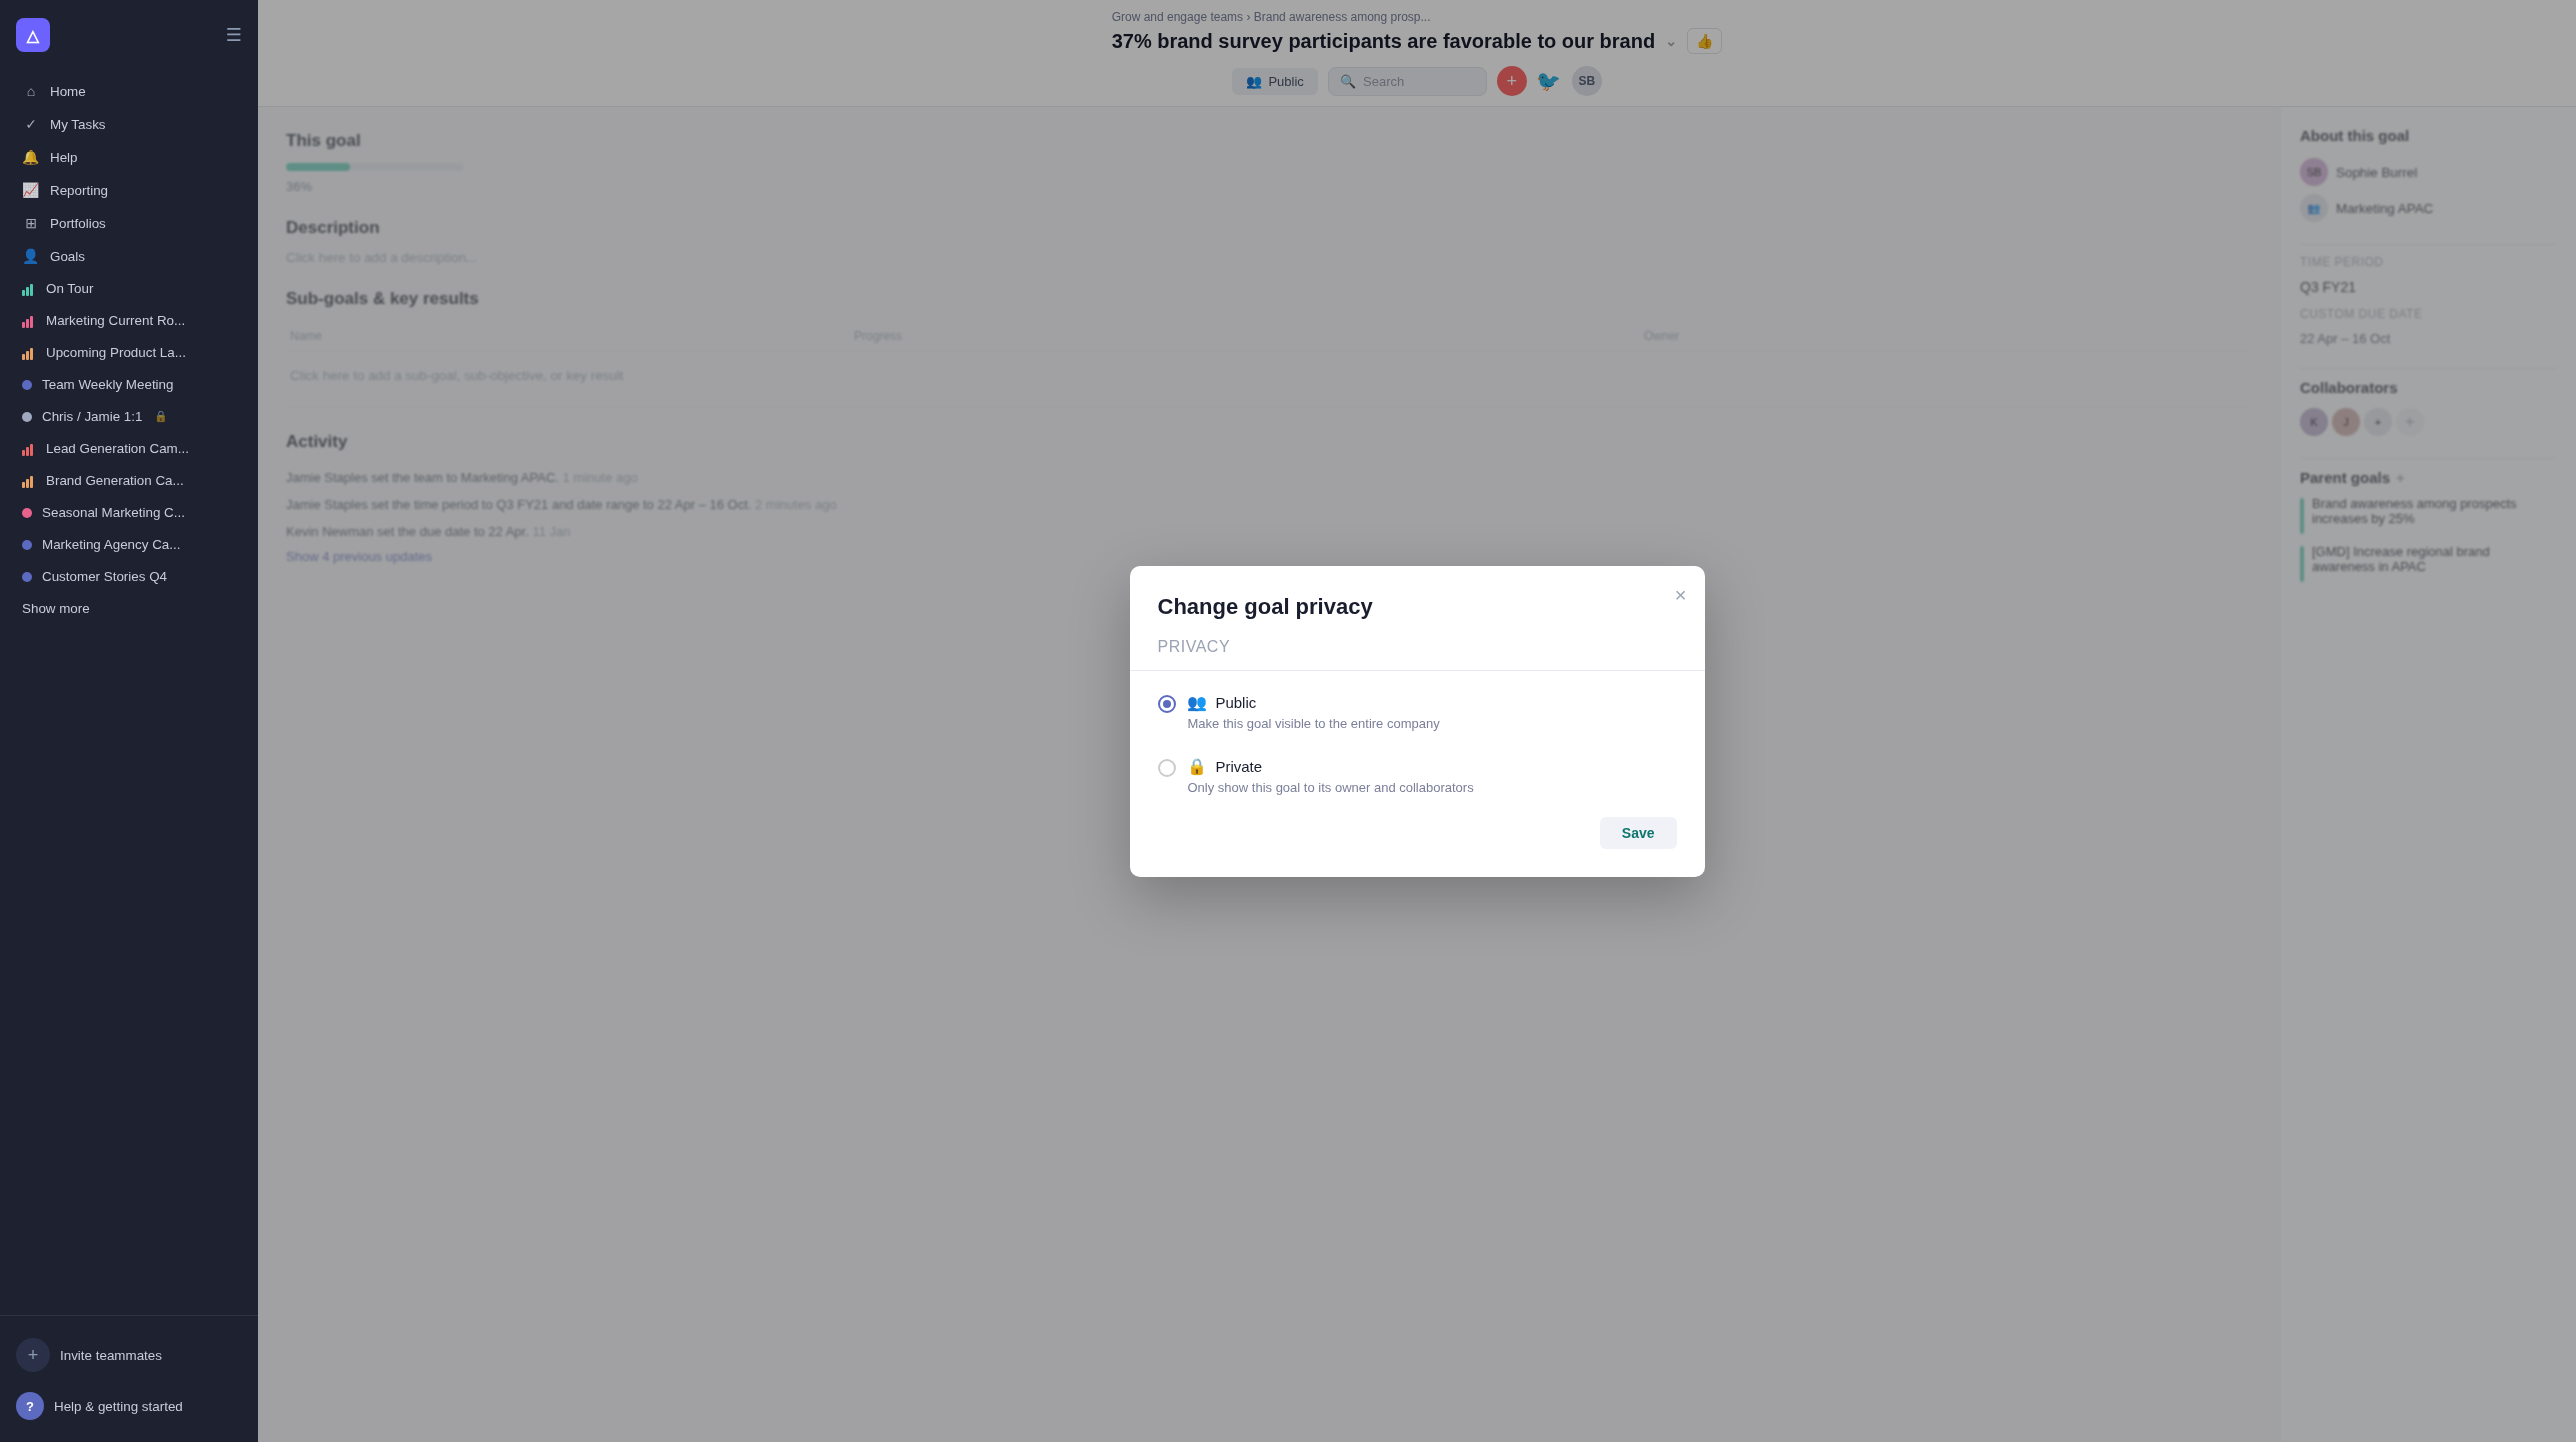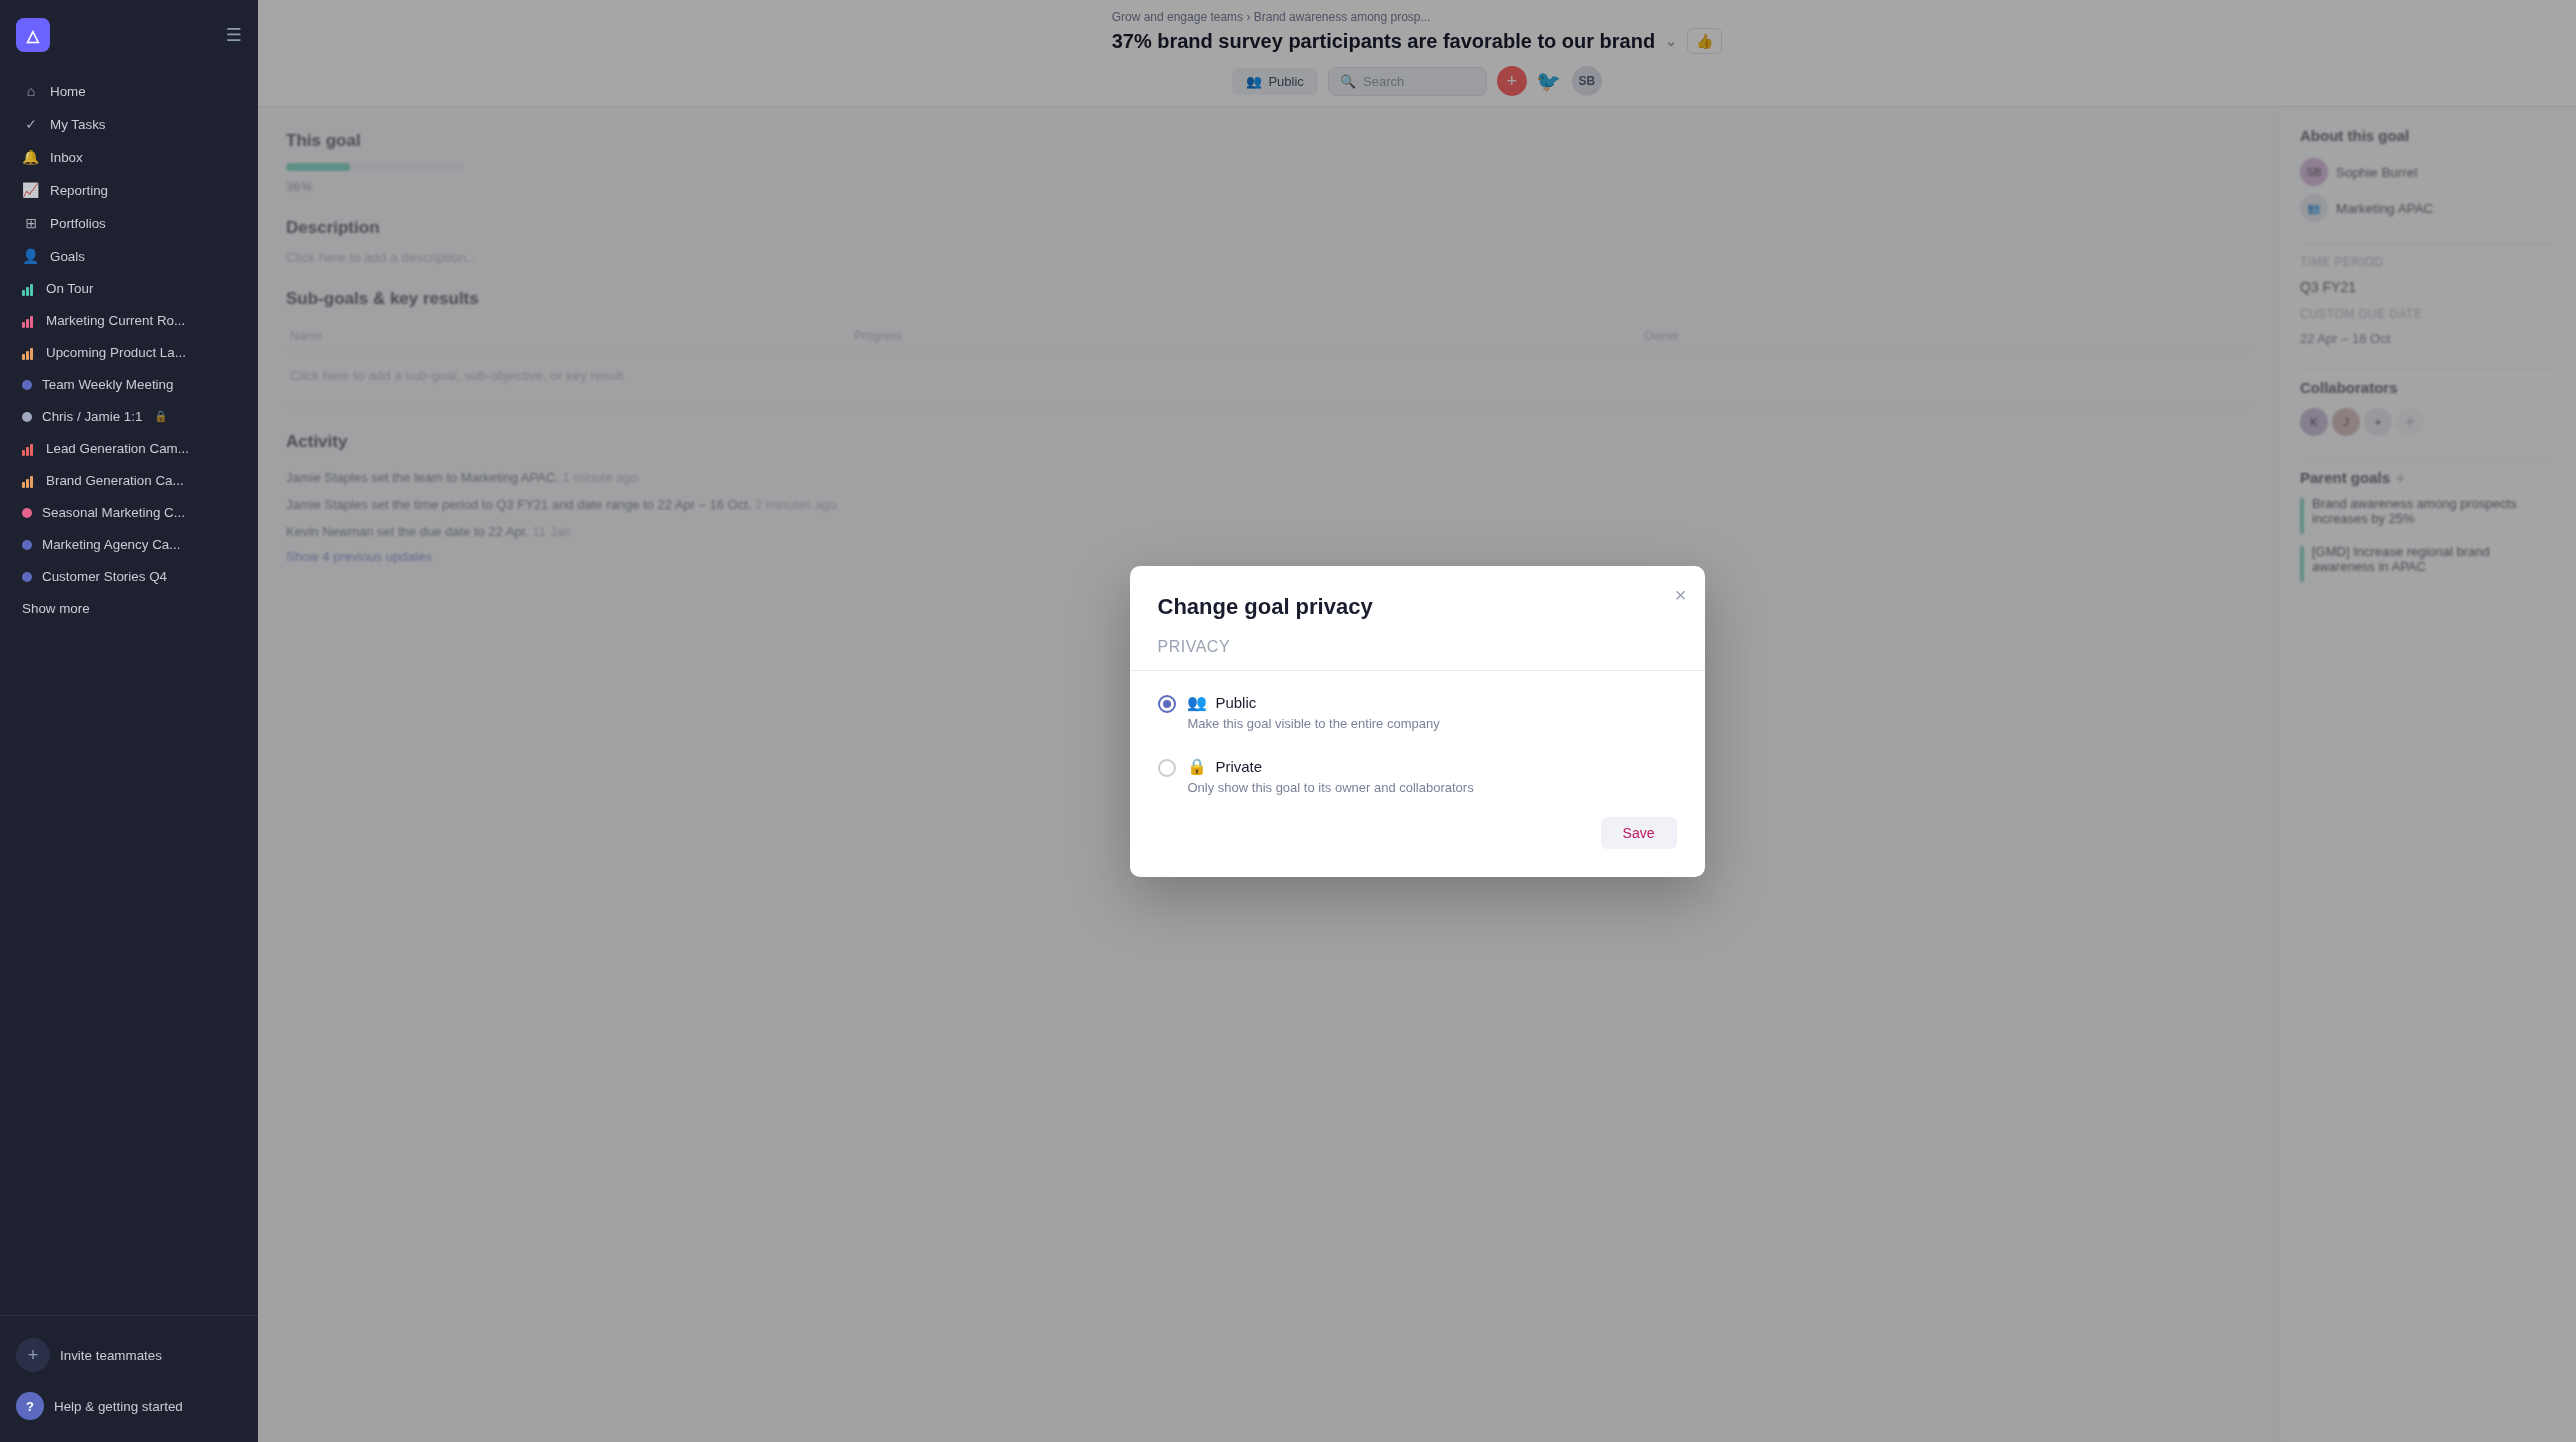--- a/index.html
+++ b/index.html
@@ -202,21 +202,21 @@
     .radio-btn.selected { border-color: #5c6bc0; }
     .radio-btn.selected::after { content: ''; position: absolute; top: 3px; left: 3px; width: 8px; height: 8px; border-radius: 50%; background: #5c6bc0; }
     .radio-content { flex: 1; }
     .radio-icon-row { display: flex; align-items: center; gap: 8px; margin-bottom: 4px; }
     .radio-icon { font-size: 16px; color: #5a6478; }
     .radio-title { font-size: 15px; font-weight: 500; color: #1a1d2e; }
     .radio-subtitle { font-size: 13px; color: #7a8099; }
     .modal-footer { display: flex; justify-content: flex-end; margin-top: 8px; }
     .save-btn {
       background: #f0f2f7; border: none; border-radius: 6px;
-      padding: 8px 22px; font-size: 14px; font-weight: 400; color: #be185d;
+      padding: 8px 22px; font-size: 14px; font-weight: 700; color: #0f766e;
       cursor: pointer;
     }
   </style>
 </head>
 <body>
 
 <div class="sidebar">
   <div class="sidebar-header">
     <div class="sidebar-logo">△</div>
     <div class="sidebar-toggle">☰</div>
@@ -226,21 +226,21 @@
     <div class="sidebar-item">
       <span class="sidebar-icon">⌂</span>
       <span>Home</span>
     </div>
     <div class="sidebar-item">
       <span class="sidebar-icon">✓</span>
       <span>My Tasks</span>
     </div>
     <div class="sidebar-item">
       <span class="sidebar-icon">🔔</span>
-      <span>Inbox</span>
+      <span>Help</span>
     </div>
     <div class="sidebar-item">
       <span class="sidebar-icon">📈</span>
       <span>Reporting</span>
     </div>
     <div class="sidebar-item">
       <span class="sidebar-icon">⊞</span>
       <span>Portfolios</span>
     </div>
     <div class="sidebar-item">

